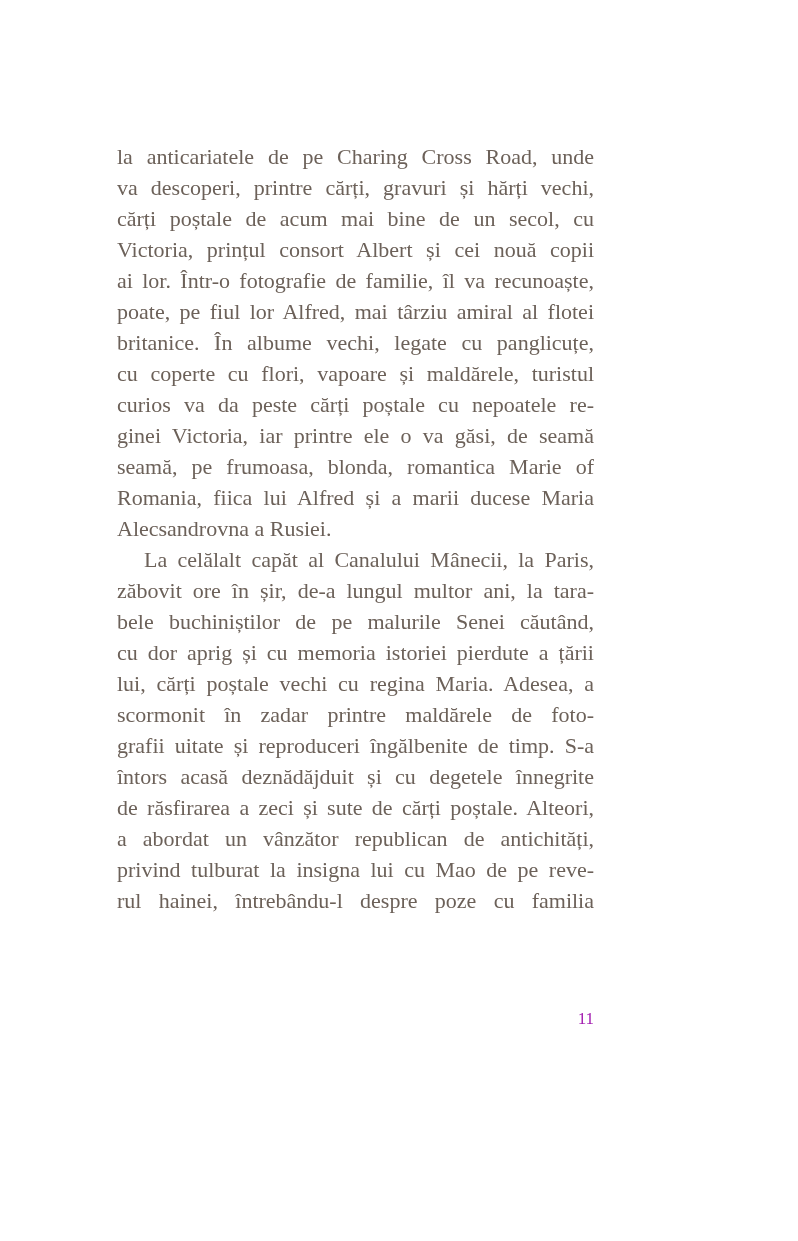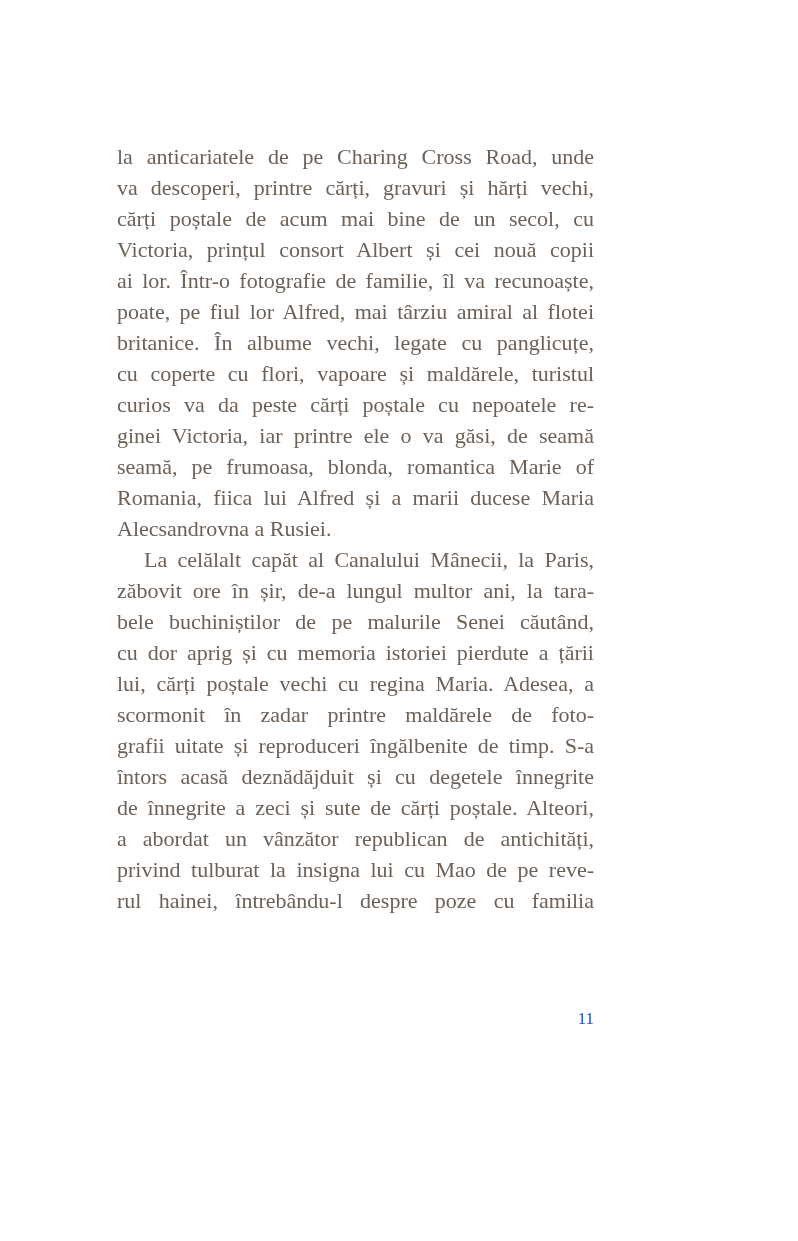--- a/index.html
+++ b/index.html
@@ -47,21 +47,21 @@
     text-indent: 27px;
   }
   .page-number {
     position: absolute;
     left: 117px;
     top: 1008px;
     width: 477px;
     text-align: right;
     font-size: 17px;
     line-height: 22px;
-    color: #1d4ed8;
+    color: #a21caf;
   }
 </style>
 </head>
 <body>
 
 <div class="page">
   <div class="text-block" id="text-block">
       <div class="para">
         <div class="line">la anticariatele de pe Charing Cross Road, unde</div>
         <div class="line">va descoperi, printre cărți, gravuri și hărți vechi,</div>
@@ -79,20 +79,20 @@
       </div>
       <div class="para">
         <div class="line indent-first">La celălalt capăt al Canalului Mânecii, la Paris,</div>
         <div class="line">zăbovit ore în șir, de-a lungul multor ani, la tara-</div>
         <div class="line">bele buchiniștilor de pe malurile Senei căutând,</div>
         <div class="line">cu dor aprig și cu memoria istoriei pierdute a țării</div>
         <div class="line">lui, cărți poștale vechi cu regina Maria. Adesea, a</div>
         <div class="line">scormonit în zadar printre maldărele de foto-</div>
         <div class="line">grafii uitate și reproduceri îngălbenite de timp. S-a</div>
         <div class="line">întors acasă deznădăjduit și cu degetele înnegrite</div>
-        <div class="line">de înnegrite a zeci și sute de cărți poștale. Alteori,</div>
+        <div class="line">de răsfirarea a zeci și sute de cărți poștale. Alteori,</div>
         <div class="line">a abordat un vânzător republican de antichități,</div>
         <div class="line">privind tulburat la insigna lui cu Mao de pe reve-</div>
         <div class="line">rul hainei, întrebându-l despre poze cu familia</div>
       </div>
     </div>
   <div class="page-number">11</div>
 </div>
 
 </body></html>

